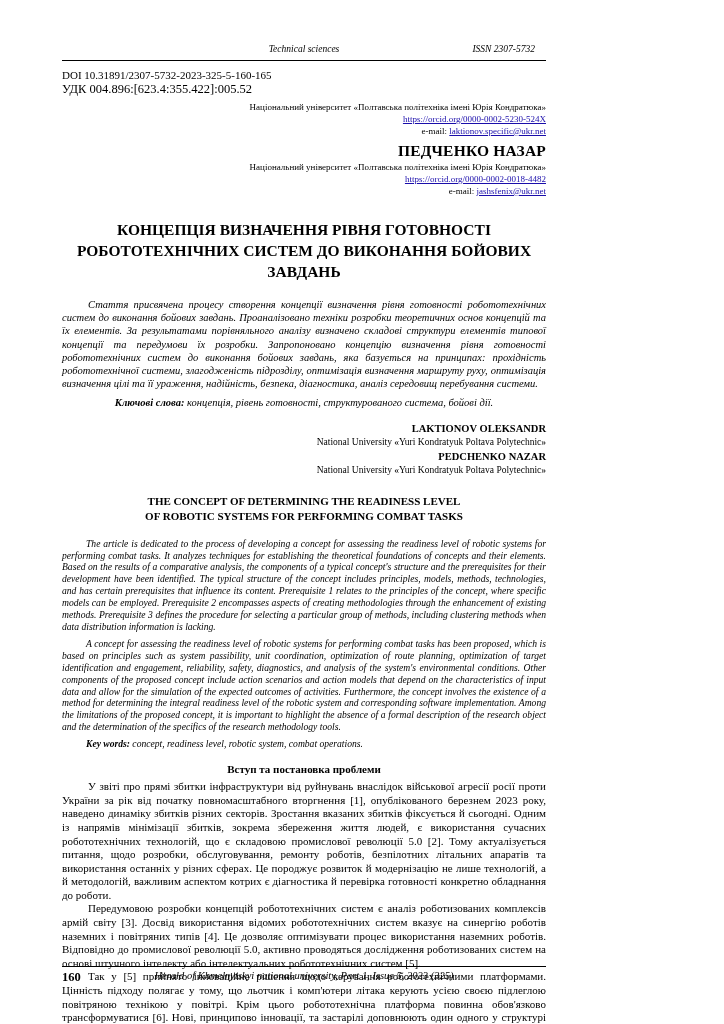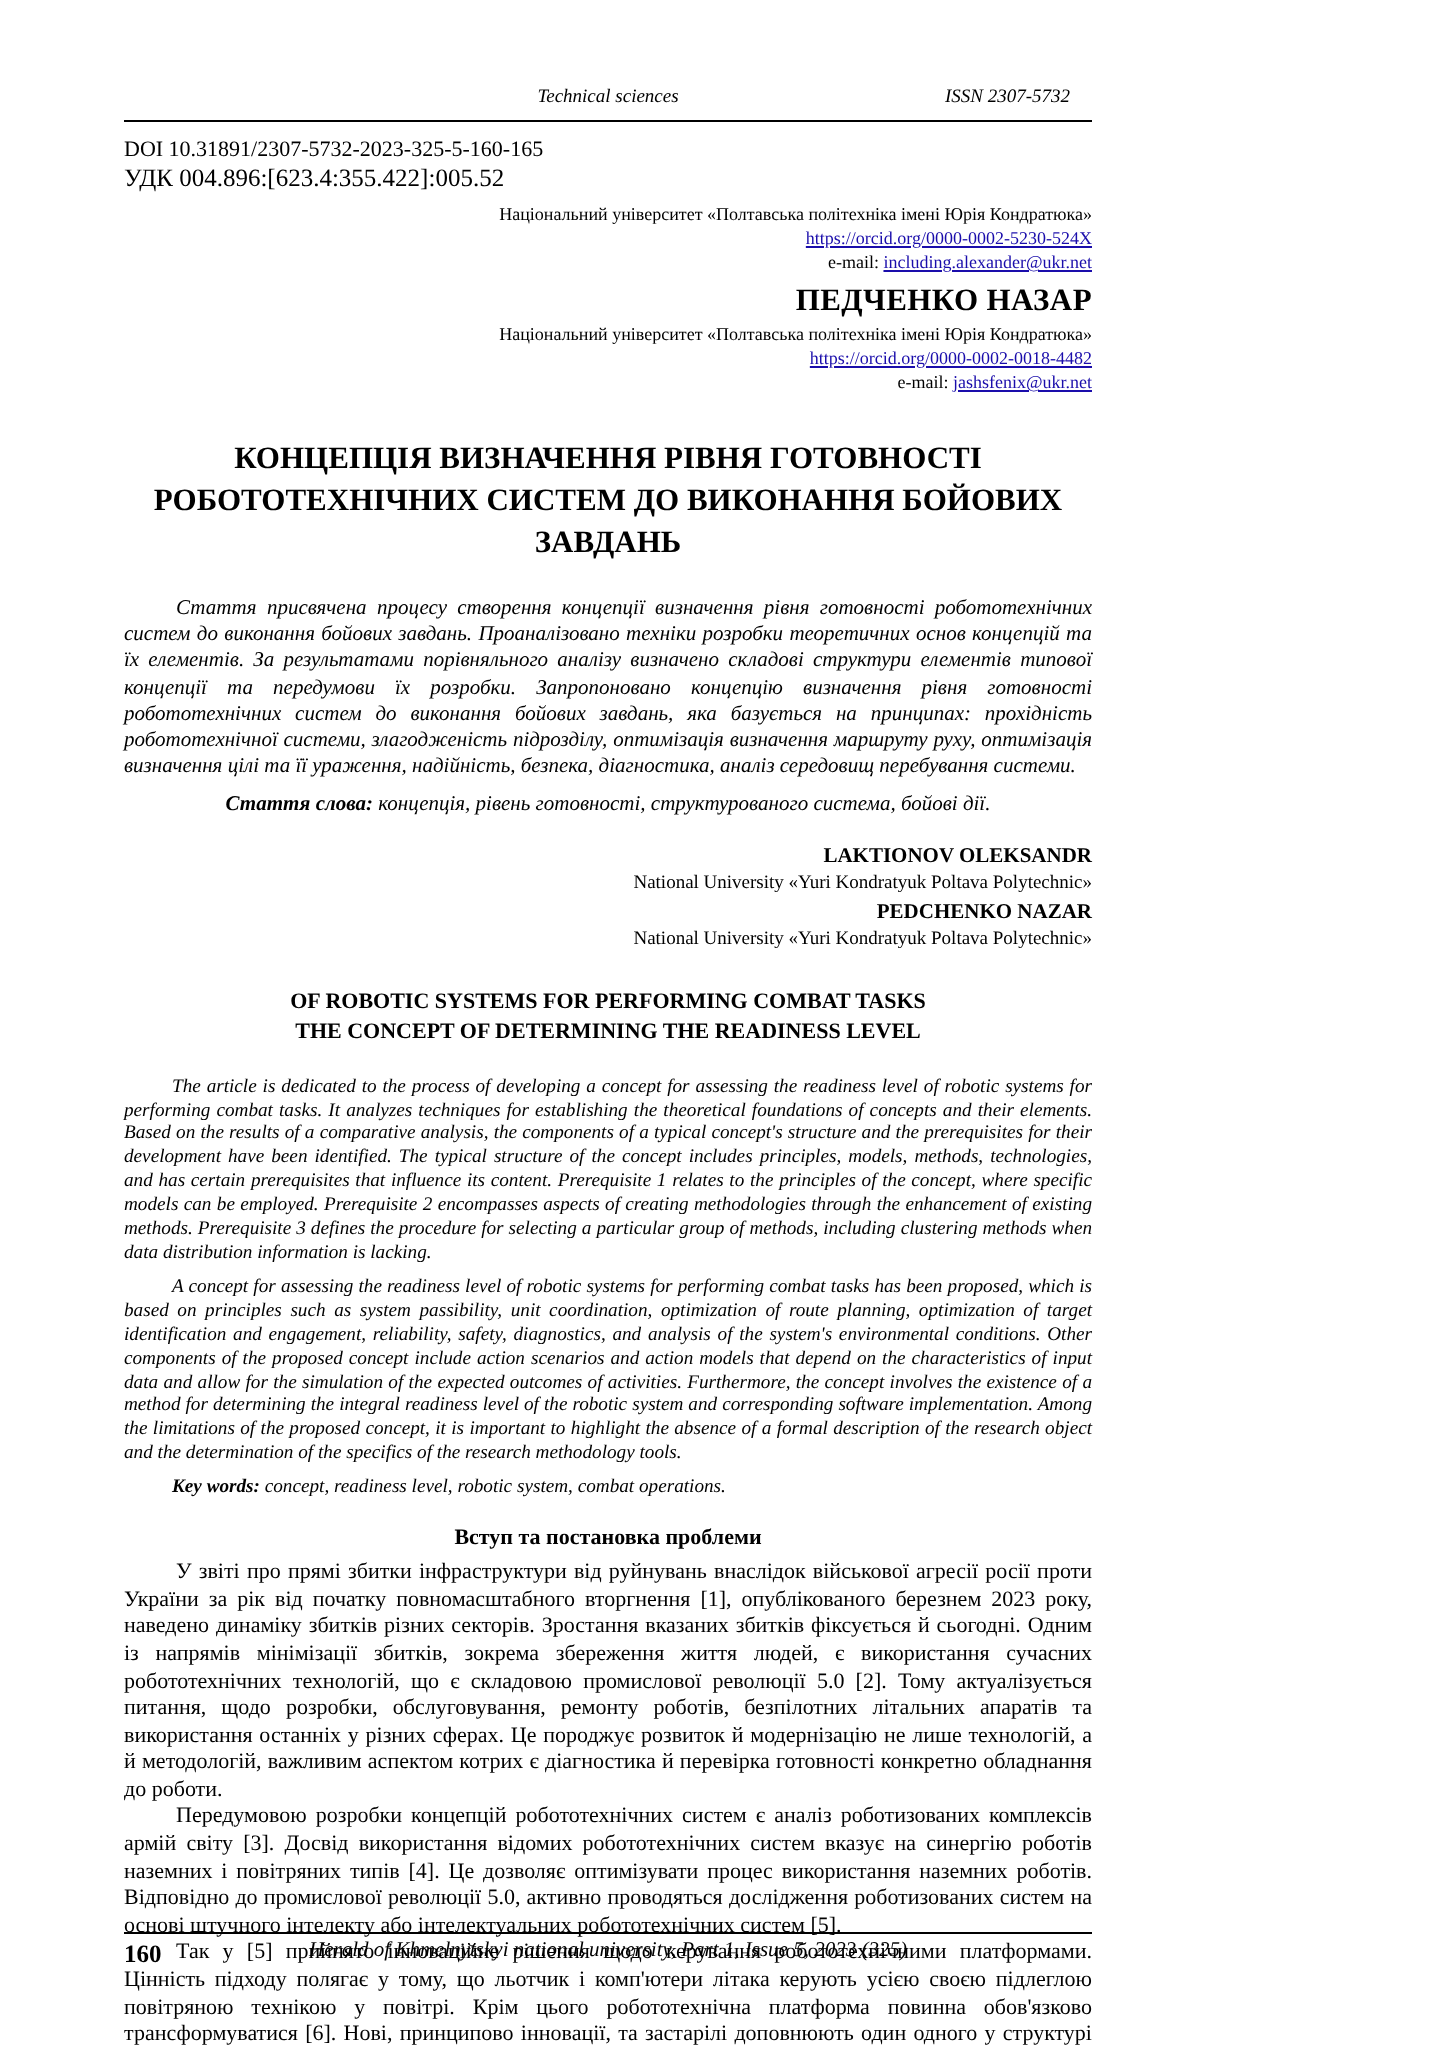--- a/index.html
+++ b/index.html
@@ -202,47 +202,47 @@
     <span class="right">ISSN 2307-5732</span>
   </div>
   <hr class="rule">
 
   <div class="doi-block">DOI 10.31891/2307-5732-2023-325-5-160-165</div>
   <div class="udc">УДК 004.896:[623.4:355.422]:005.52</div>
 
   <div class="author-block">
     <div class="author-affil">Національний університет «Полтавська політехніка імені Юрія Кондратюка»</div>
     <div class="author-link">https://orcid.org/0000-0002-5230-524X</div>
-    <div class="author-email"><span>e-mail: </span><a href="#">including.alexander@ukr.net</a></div>
+    <div class="author-email"><span>e-mail: </span><a href="#">laktionov.specific@ukr.net</a></div>
   </div>
 
   <div class="author-block">
     <div class="author-name">ПЕДЧЕНКО НАЗАР</div>
     <div class="author-affil">Національний університет «Полтавська політехніка імені Юрія Кондратюка»</div>
     <div class="author-link">https://orcid.org/0000-0002-0018-4482</div>
     <div class="author-email"><span>e-mail: </span><a href="#">jashsfenix@ukr.net</a></div>
   </div>
 
   <div class="title-ua">КОНЦЕПЦІЯ ВИЗНАЧЕННЯ РІВНЯ ГОТОВНОСТІ РОБОТОТЕХНІЧНИХ СИСТЕМ ДО ВИКОНАННЯ БОЙОВИХ ЗАВДАНЬ</div>
 
   <div class="abstract-ua">Стаття присвячена процесу створення концепції визначення рівня готовності робототехнічних систем до виконання бойових завдань. Проаналізовано техніки розробки теоретичних основ концепцій та їх елементів. За результатами порівняльного аналізу визначено складові структури елементів типової концепції та передумови їх розробки. Запропоновано концепцію визначення рівня готовності робототехнічних систем до виконання бойових завдань, яка базується на принципах: прохідність робототехнічної системи, злагодженість підрозділу, оптимізація визначення маршруту руху, оптимізація визначення цілі та її ураження, надійність, безпека, діагностика, аналіз середовищ перебування системи.</div>
-  <div class="keywords-ua"><b>Стаття слова:</b><span> концепція, рівень готовності, структурованого система, бойові дії.</span></div>
+  <div class="keywords-ua"><b>Ключові слова:</b><span> концепція, рівень готовності, структурованого система, бойові дії.</span></div>
 
   <div class="author-block-en">
     <div class="author-name-en">LAKTIONOV OLEKSANDR</div>
     <div class="author-affil-en">National University «Yuri Kondratyuk Poltava Polytechnic»</div>
   </div>
   <div class="author-block-en">
     <div class="author-name-en">PEDCHENKO NAZAR</div>
     <div class="author-affil-en">National University «Yuri Kondratyuk Poltava Polytechnic»</div>
   </div>
 
   <div class="title-en">
+    <div>THE CONCEPT OF DETERMINING THE READINESS LEVEL</div>
     <div>OF ROBOTIC SYSTEMS FOR PERFORMING COMBAT TASKS</div>
-    <div>THE CONCEPT OF DETERMINING THE READINESS LEVEL</div>
   </div>
 
   <div class="abstract-en">The article is dedicated to the process of developing a concept for assessing the readiness level of robotic systems for performing combat tasks. It analyzes techniques for establishing the theoretical foundations of concepts and their elements. Based on the results of a comparative analysis, the components of a typical concept's structure and the prerequisites for their development have been identified. The typical structure of the concept includes principles, models, methods, technologies, and has certain prerequisites that influence its content. Prerequisite 1 relates to the principles of the concept, where specific models can be employed. Prerequisite 2 encompasses aspects of creating methodologies through the enhancement of existing methods. Prerequisite 3 defines the procedure for selecting a particular group of methods, including clustering methods when data distribution information is lacking.</div>
   <div class="abstract-en">A concept for assessing the readiness level of robotic systems for performing combat tasks has been proposed, which is based on principles such as system passibility, unit coordination, optimization of route planning, optimization of target identification and engagement, reliability, safety, diagnostics, and analysis of the system's environmental conditions. Other components of the proposed concept include action scenarios and action models that depend on the characteristics of input data and allow for the simulation of the expected outcomes of activities. Furthermore, the concept involves the existence of a method for determining the integral readiness level of the robotic system and corresponding software implementation. Among the limitations of the proposed concept, it is important to highlight the absence of a formal description of the research object and the determination of the specifics of the research methodology tools.</div>
   <div class="keywords-en"><b>Key words:</b><span> concept, readiness level, robotic system, combat operations.</span></div>
 
   <div class="section-head">Вступ та постановка проблеми</div>
 
   <p class="body-p">У звіті про прямі збитки інфраструктури від руйнувань внаслідок військової агресії росії проти України за рік від початку повномасштабного вторгнення [1], опублікованого березнем 2023 року, наведено динаміку збитків різних секторів. Зростання вказаних збитків фіксується й сьогодні. Одним із напрямів мінімізації збитків, зокрема збереження життя людей, є використання сучасних робототехнічних технологій, що є складовою промислової революції 5.0 [2]. Тому актуалізується питання, щодо розробки, обслуговування, ремонту роботів, безпілотних літальних апаратів та використання останніх у різних сферах. Це породжує розвиток й модернізацію не лише технологій, а й методологій, важливим аспектом котрих є діагностика й перевірка готовності конкретно обладнання до роботи.</p>
   <p class="body-p">Передумовою розробки концепцій робототехнічних систем є аналіз роботизованих комплексів армій світу [3]. Досвід використання відомих робототехнічних систем вказує на синергію роботів наземних і повітряних типів [4]. Це дозволяє оптимізувати процес використання наземних роботів. Відповідно до промислової революції 5.0, активно проводяться дослідження роботизованих систем на основі штучного інтелекту або інтелектуальних робототехнічних систем [5].</p>

